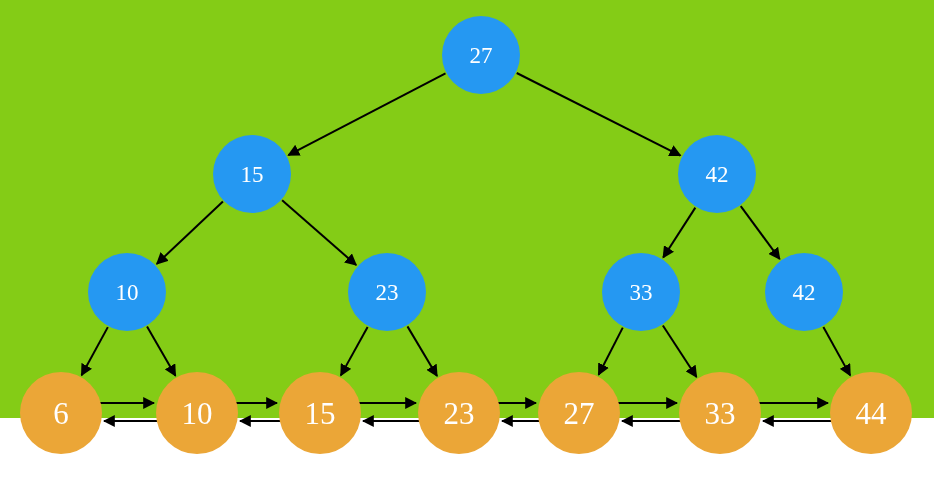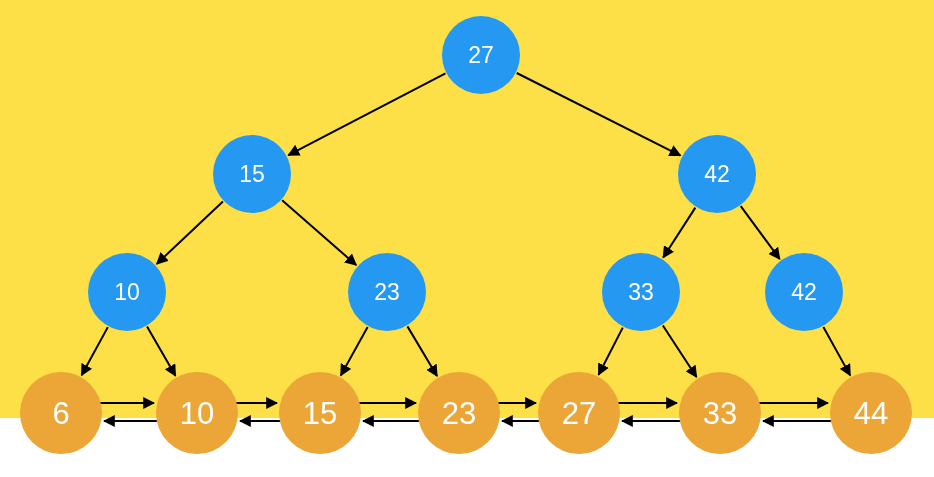--- a/index.html
+++ b/index.html
@@ -8,21 +8,22 @@
     background: #ffffff;
     width: 934px;
     height: 477px;
     overflow: hidden;
     font-family: "Liberation Sans", sans-serif;
   }
   #stage {
     position: relative;
     width: 934px;
     height: 418px;
-    background: #fde047;
+    background: #84cc16;
+    font-family: Liberation Serif, serif;
   }
   svg { display: block; }
   .edge {
     fill: none;
     stroke-width: 2px;
   }
   .node-label {
     text-anchor: middle;
     pointer-events: none;
   }

